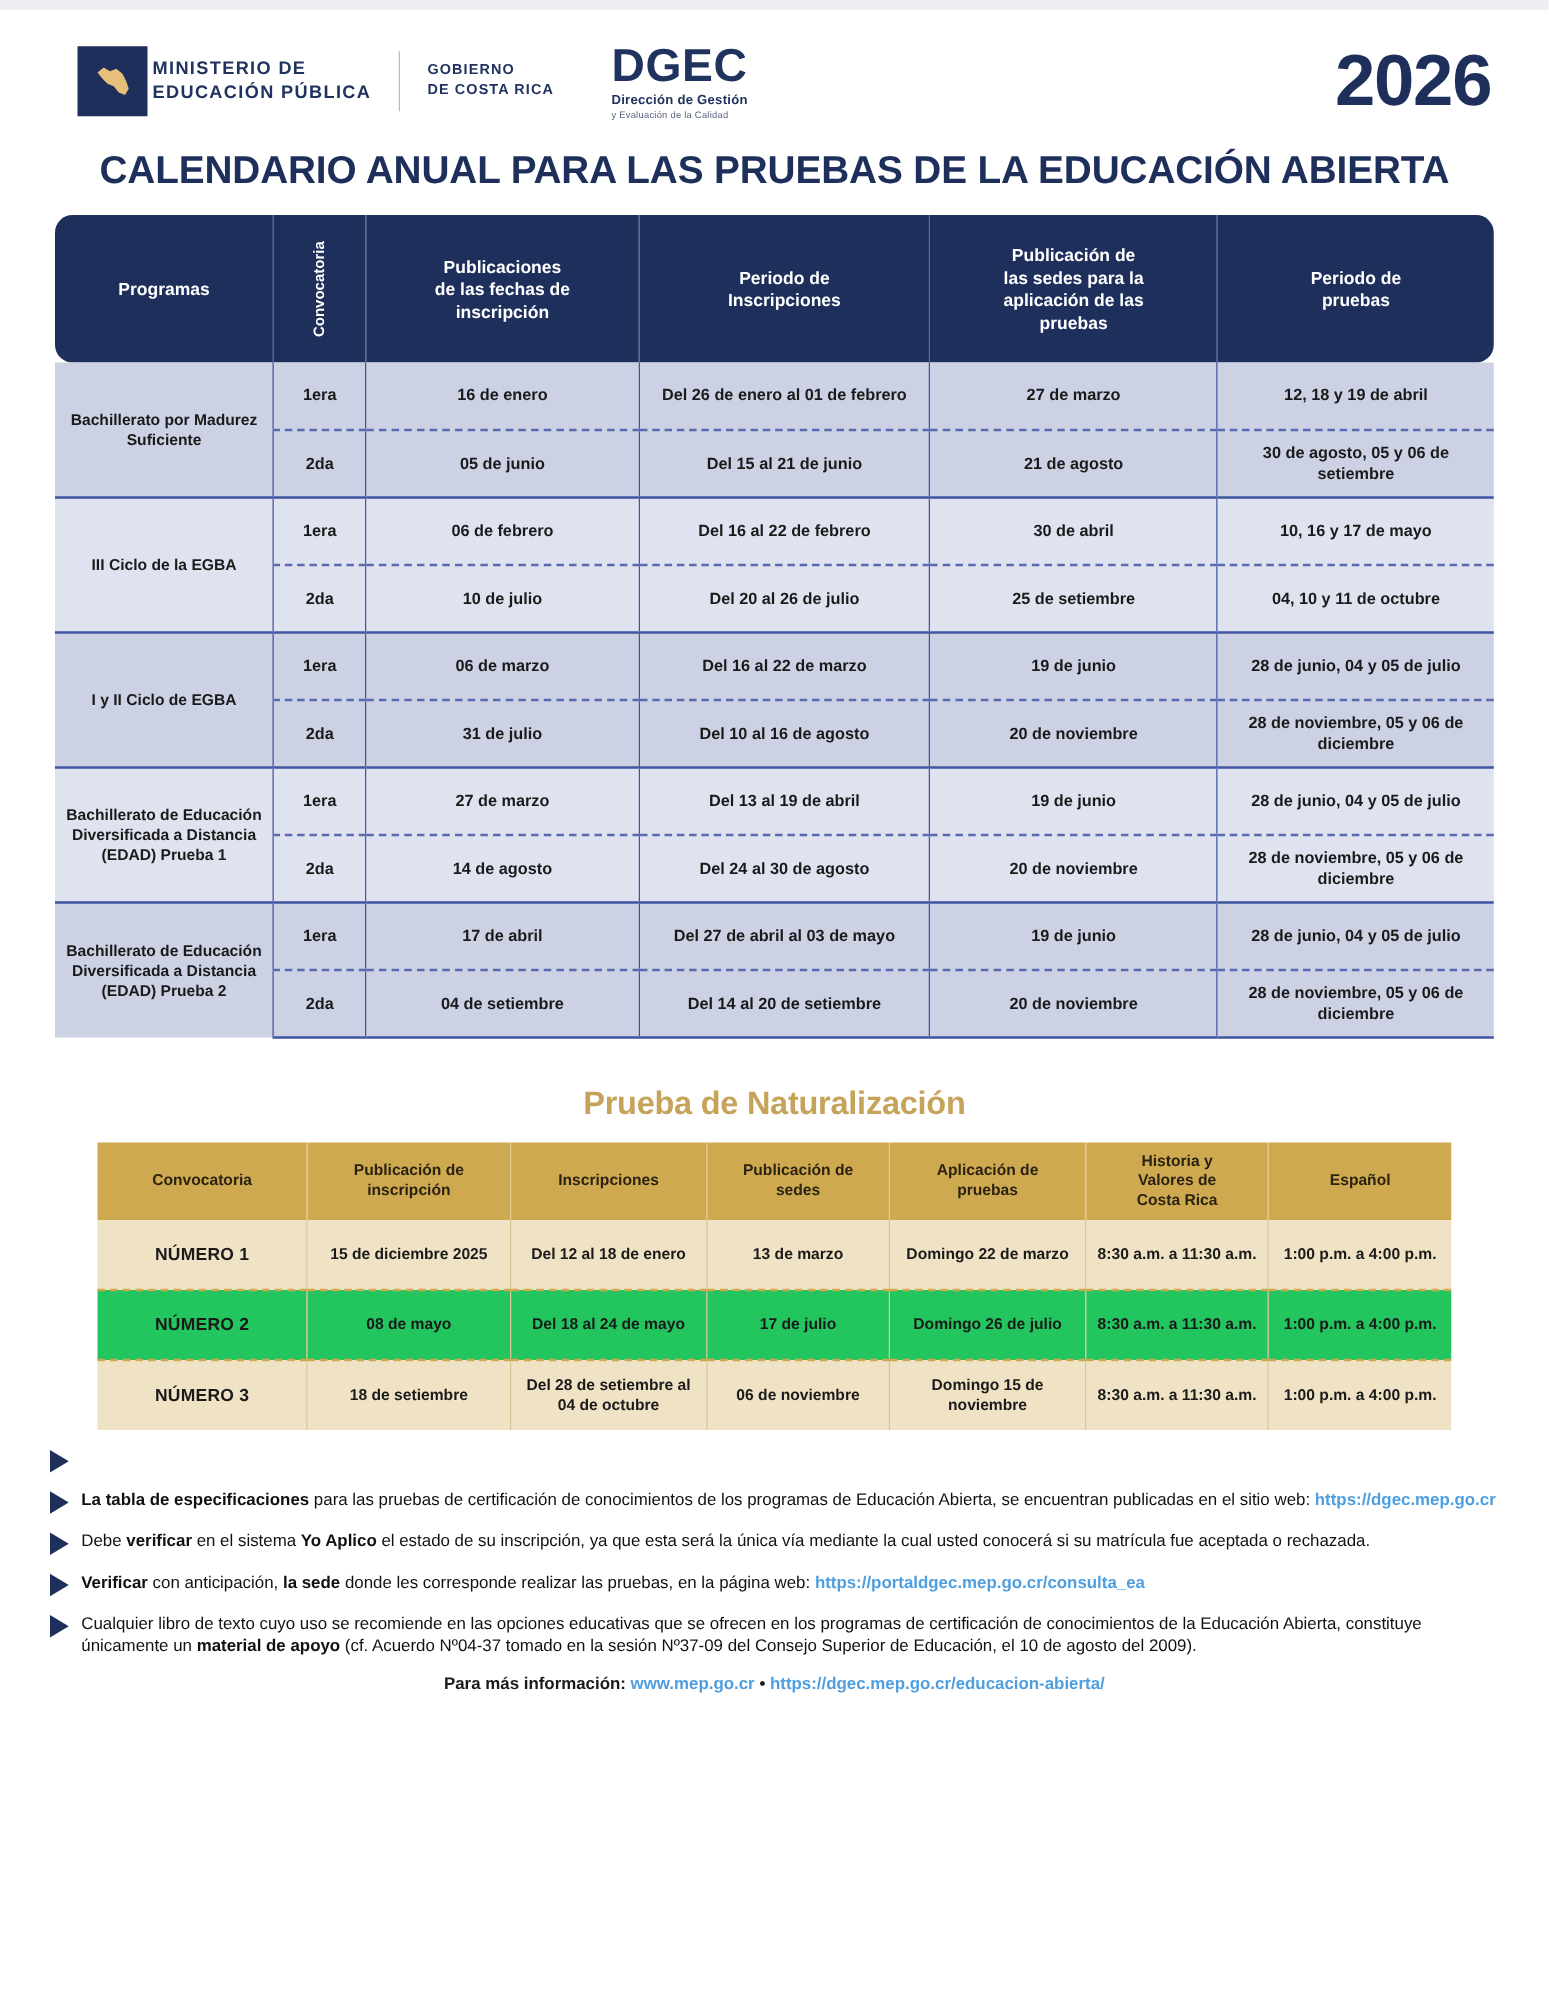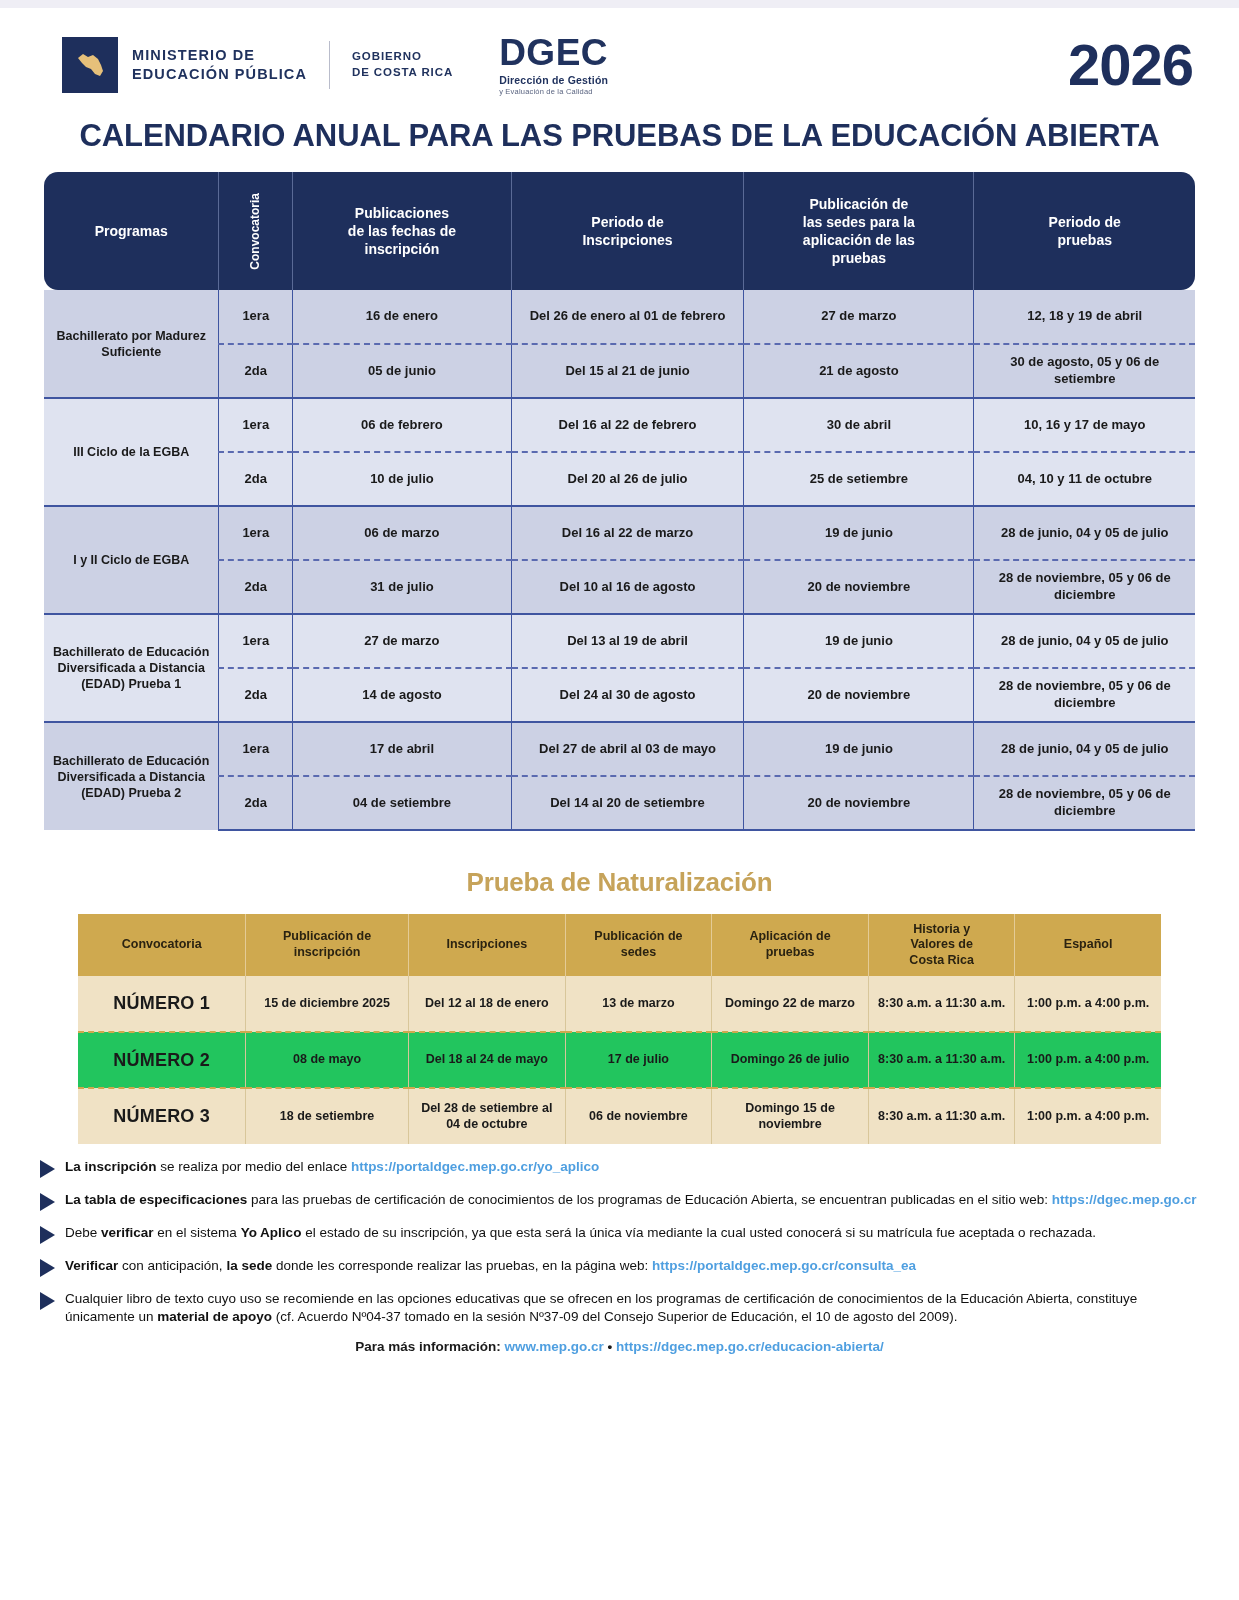--- a/index.html
+++ b/index.html
@@ -11,21 +11,21 @@
   }
   body { position: relative; }
 
   
   .topbar { height: 8px; background: #efeef5; width: 100%; }
   .header {
     display: flex; align-items: center;
     padding: 26px 46px 0 62px;
     gap: 0;
   }
-  .mep-logo { display: flex; align-items: center; gap: 14px; }
+  .mep-logo { display: flex; align-items: center; gap: 4px; }
   .flag-box {
     width: 56px; height: 56px; background: #1e2f5c;
     display: flex; align-items: center; justify-content: center;
     flex: none;
   }
   .flag-box svg { display: block; }
   .mep-text {
     font-size: 14.5px; font-weight: bold; letter-spacing: 1.1px;
     line-height: 1.32; color: #20325e;
   }
@@ -114,21 +114,21 @@
   table.nat tbody td {
     text-align: center; vertical-align: middle;
     font-size: 12.5px; font-weight: bold; color: #1a1a1a;
     line-height: 1.26; padding: 8px 5px; height: 56px;
     border-left: 1.5px solid #d8c69a;
   }
   table.nat tbody td:first-child { border-left: none; }
   table.nat tbody tr.shade td { background: #f0e2c5; }
   table.nat tbody tr.plain td { background: #22c55e; }
   table.nat tbody tr + tr td { border-top: 2px dashed #cfa94f; }
-  table.nat tbody td.num { font-size: 18px; letter-spacing: 0.2px; }
+  table.nat tbody td.num { font-size: 14px; letter-spacing: 0.2px; }
 
   
   .notes { padding: 14px 36px 0 40px; }
   .note {
     display: flex; align-items: flex-start; gap: 10px;
     margin-bottom: 13px;
   }
   .tri {
     flex: none; margin-top: 2px;
     width: 0; height: 0;
@@ -363,21 +363,20 @@
           <td>8:30 a.m. a 11:30 a.m.</td>
           <td>1:00 p.m. a 4:00 p.m.</td>
         </tr>
       </tbody>
   </table>
 </div>
 
 <div class="notes" id="notes">
     <div class="note">
       <span class="tri"></span>
-      <div class="note-text"><b>La inscripción</b><span> se realiza por medio del enlace </span><a class="lnk" href="#" style="text-decoration: none;">https://portaldgec.mep.go.cr/yo_aplico</a></div>
     </div>
     <div class="note">
       <span class="tri"></span>
       <div class="note-text"><b>La tabla de especificaciones</b><span> para las pruebas de certificación de conocimientos de los programas de Educación Abierta, se encuentran publicadas en el sitio web: </span><a class="lnk" href="#" style="text-decoration: none;">https://dgec.mep.go.cr</a></div>
     </div>
     <div class="note">
       <span class="tri"></span>
       <div class="note-text"><span>Debe </span><b>verificar</b><span> en el sistema </span><b>Yo Aplico</b><span> el estado de su inscripción, ya que esta será la única vía mediante la cual usted conocerá si su matrícula fue aceptada o rechazada.</span></div>
     </div>
     <div class="note">

